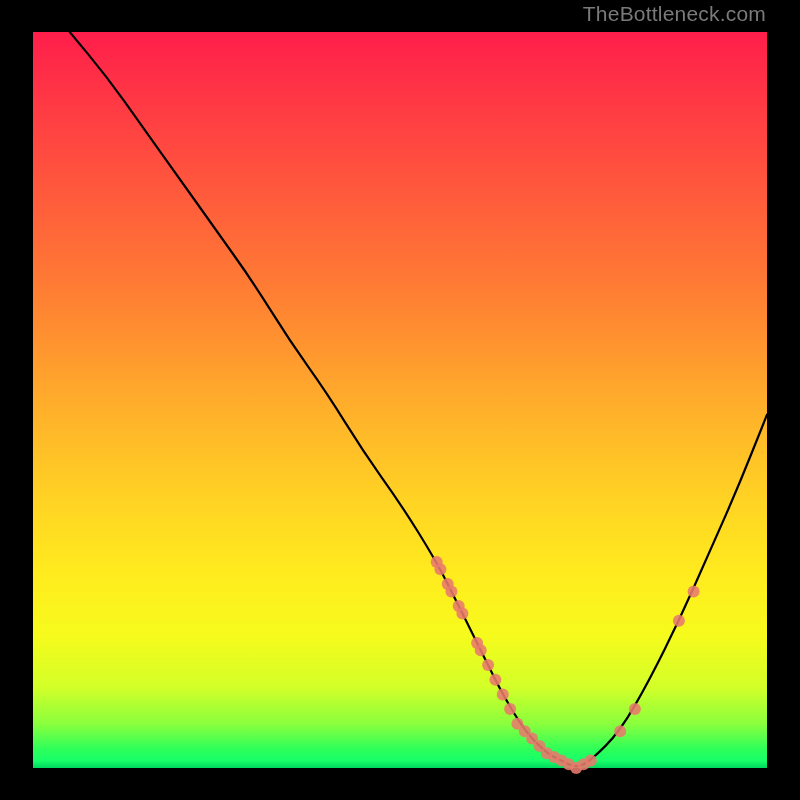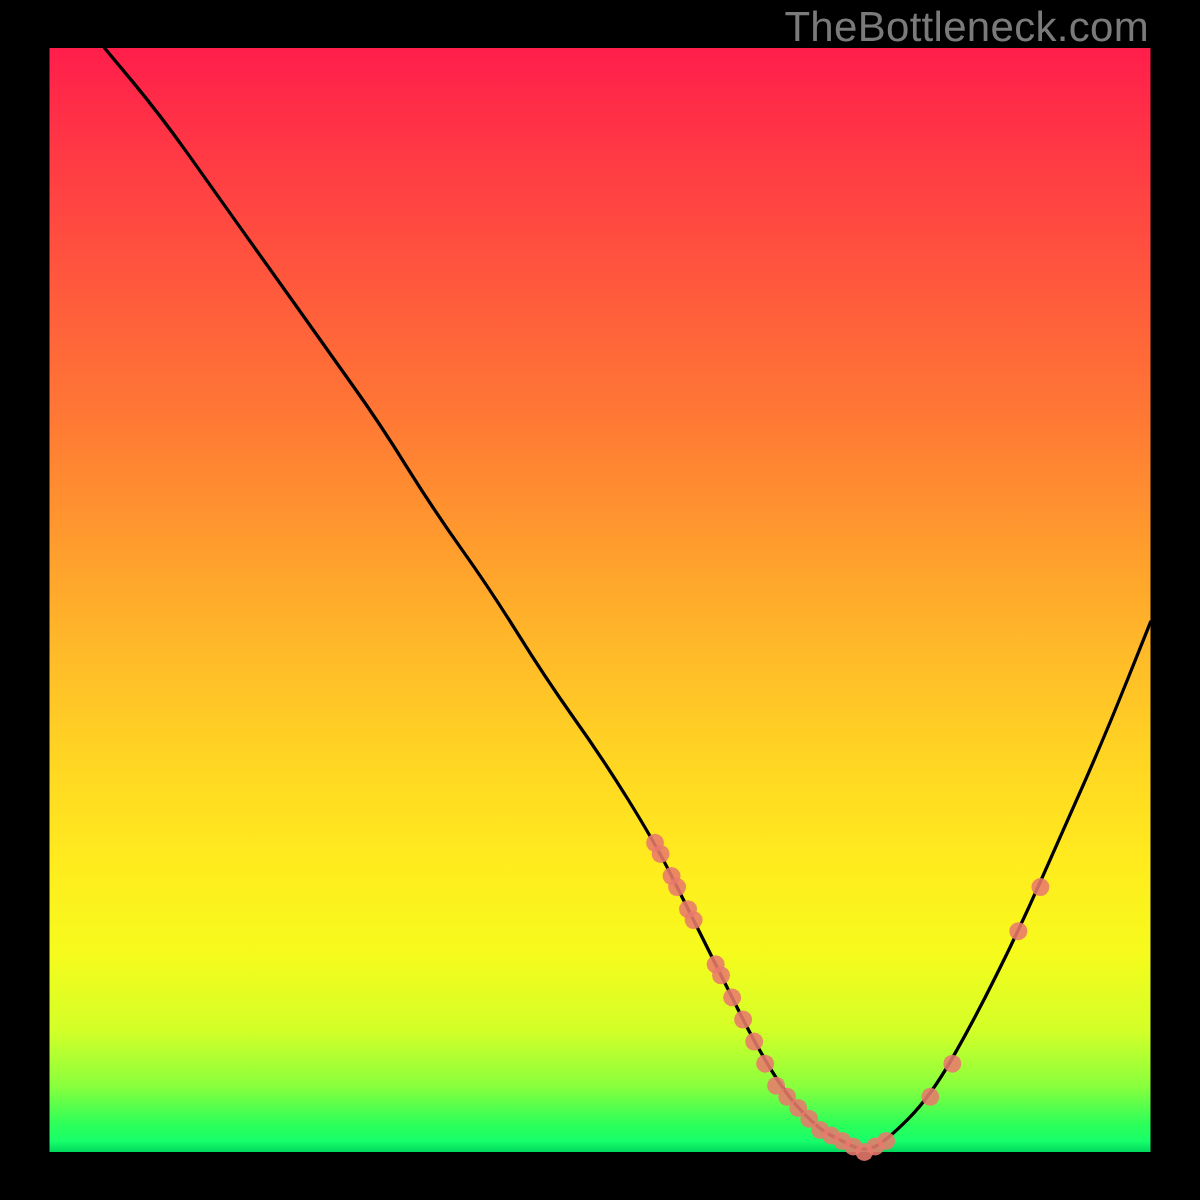--- a/index.html
+++ b/index.html
@@ -15,21 +15,21 @@
     position: relative;
     width: 800px;
     height: 800px;
     background: #000;
   }
   .attribution {
     position: absolute;
     top: 2px;
     right: 34px;
     color: #7a7a7a;
-    font-size: 28px;
+    font-size: 21px;
     font-weight: 500;
     letter-spacing: 0.2px;
   }
   .plot-area {
     position: absolute;
     left: 33px;
     top: 32px;
     width: 734px;
     height: 736px;
     

